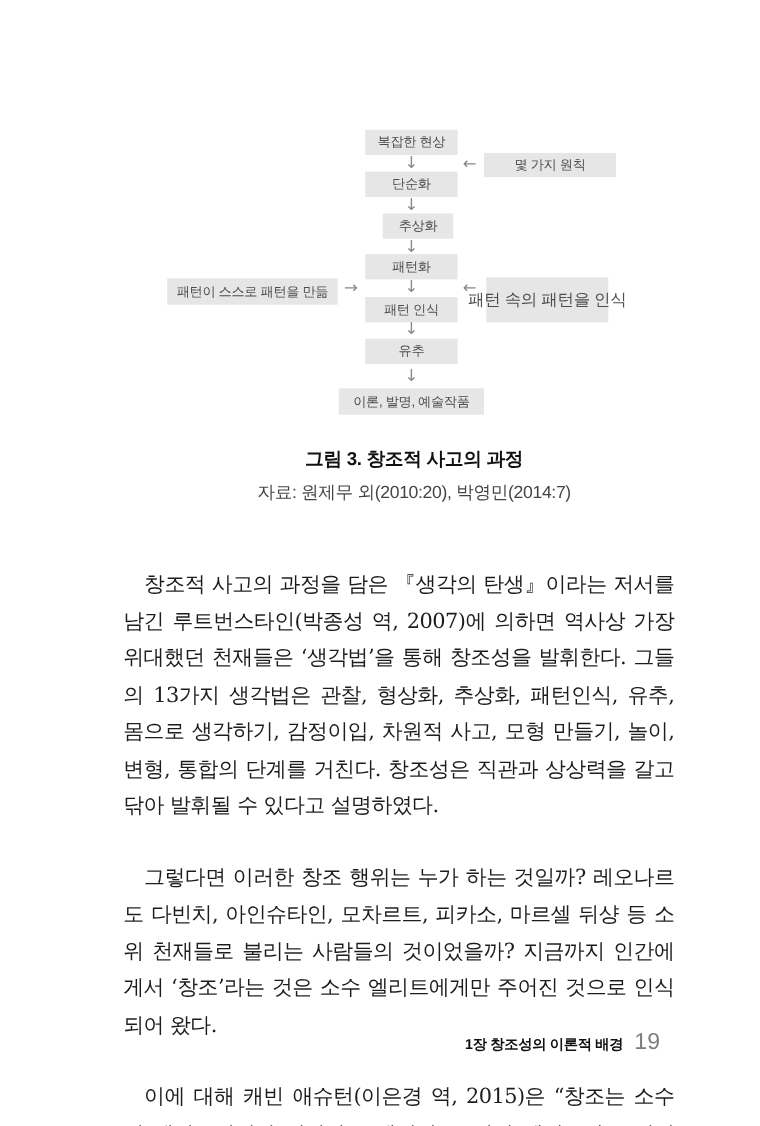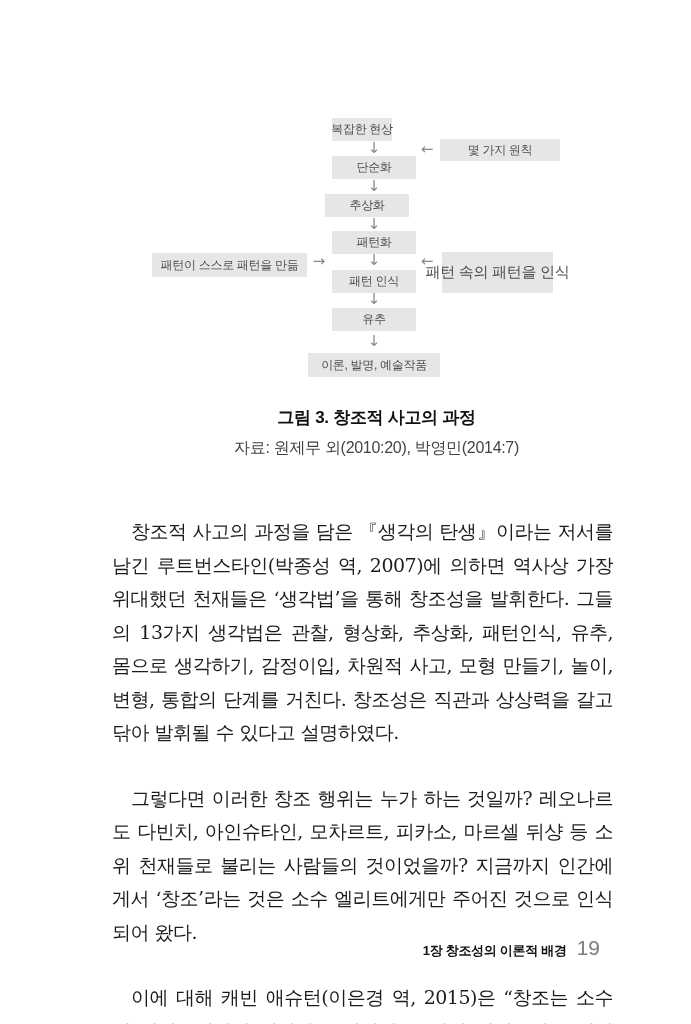--- a/index.html
+++ b/index.html
@@ -21,23 +21,23 @@
     background: #e6e6e6;
     color: #4d4d4d;
     font-size: 12px;
     letter-spacing: -0.3px;
     display: flex;
     align-items: center;
     justify-content: center;
     white-space: nowrap;
     font-family: "Liberation Sans", sans-serif;
   }
-  .n0 { left: 332px; top: 118px; width: 60px;  height: 23px; }
+  .n0 { left: 332px; top: 118px; width: 84px;  height: 23px; }
   .n1 { left: 332px; top: 156px; width: 84px;  height: 23px; }
-  .n2 { left: 325px; top: 194px; width: 84px;  height: 23px; }
+  .n2 { left: 348px; top: 194px; width: 64px;  height: 23px; }
   .n3 { left: 332px; top: 231px; width: 84px;  height: 23px; }
   .n4 { left: 332px; top: 270px; width: 84px;  height: 23px; }
   .n5 { left: 332px; top: 308px; width: 84px;  height: 23px; }
   .n6 { left: 308px; top: 353px; width: 132px; height: 24px; }
   .side-principles { left: 440px; top: 139px; width: 120px; height: 22px; }
   .side-left       { left: 152px; top: 253px; width: 155px; height: 24px; }
   .side-right      { left: 442px; top: 252px; width: 111px; height: 41px; font-size: 15px; }
   .arrow {
     position: absolute;
     color: #8a8a8a;

